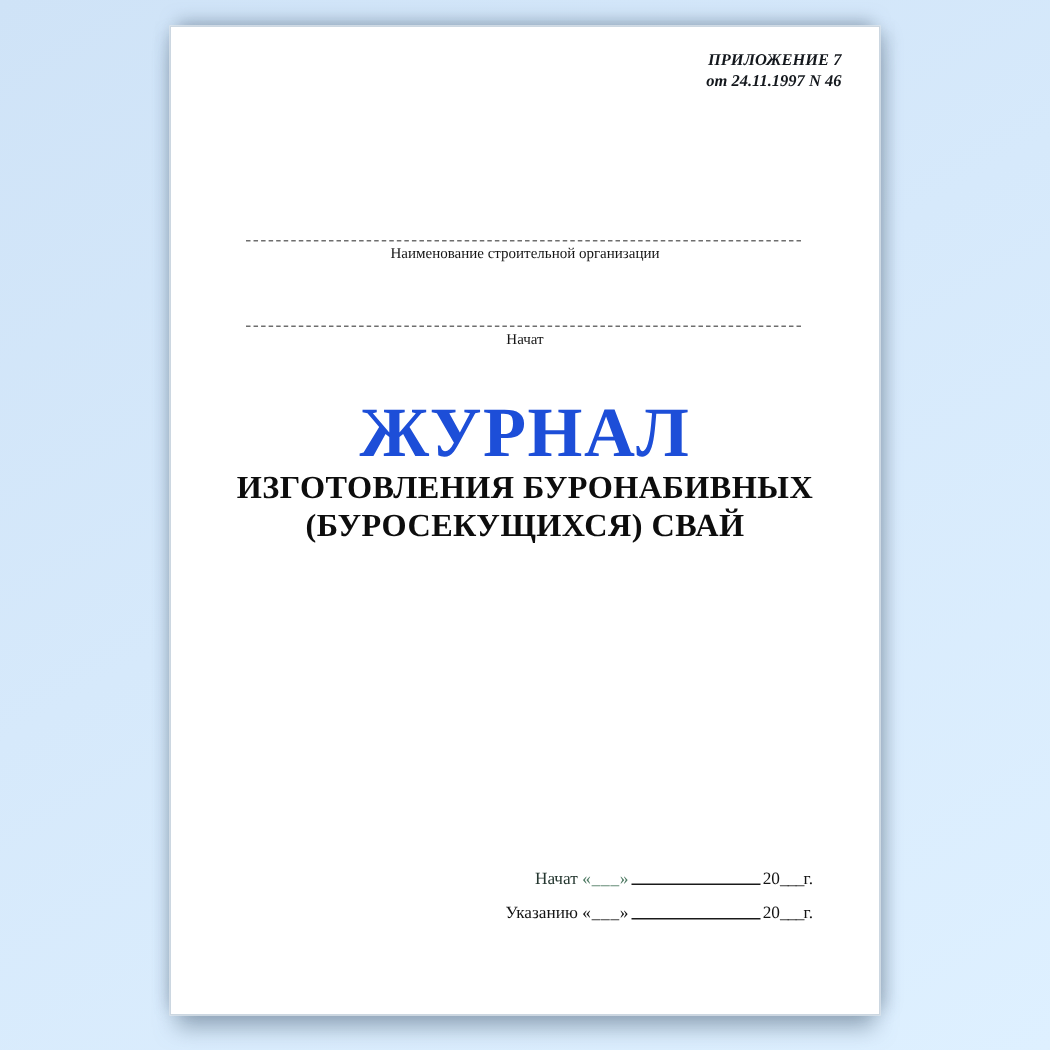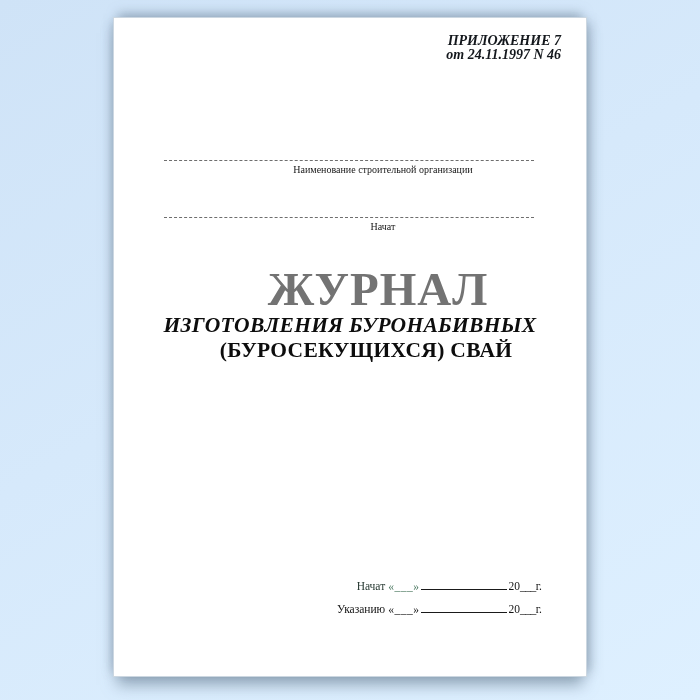--- a/index.html
+++ b/index.html
@@ -18,47 +18,46 @@
     box-sizing:border-box;
     box-shadow:
       0 -9px 10px -5px rgba(118,138,158,0.55),
       -7px 0 9px -5px rgba(118,138,158,0.40),
       9px 0 10px -5px rgba(118,138,158,0.45),
       0 12px 14px -4px rgba(100,122,144,0.60);
   }
   .appendix{
     position:absolute;top:16px;right:25px;
     text-align:right;font-style:italic;font-weight:700;
-    font-size:14px;line-height:13.5px;color:#14181d;
+    font-size:11px;line-height:13.5px;color:#14181d;
   }
   .rule{
     position:absolute;left:50px;width:370px;height:0;
     border-top:1.4px dashed #6e6e6e;
   }
   .rule-org{top:142px;}
   .rule-obj{top:199px;}
   .rule-caption{
     position:absolute;left:0;width:100%;text-align:center;
-    font-size:10px;line-height:12px;color:#161616;margin-left:33px;
+    font-size:10px;line-height:12px;color:#161616;
   }
   .cap-org{top:146px;}
   .cap-obj{top:203px;}
   .journal-title{
     position:absolute;top:246px;left:0;width:100%;text-align:center;
-    font-size:47px;line-height:50px;font-weight:700;color:#737373;
+    font-size:47px;line-height:50px;font-weight:700;color:#1d4ed8;
     letter-spacing:1px;
-    margin-left:28px;
   }
   .journal-subtitle{
     position:absolute;left:0;width:100%;text-align:center;
     font-size:21.5px;line-height:24px;font-weight:700;color:#0d0d0d;
     letter-spacing:0.3px;
   }
-  .sub1{top:295px;font-style:italic;}
-  .sub2{top:320px;padding-left:16px;}
+  .sub1{top:295px;}
+  .sub2{top:320px;}
   .dates{
     position:absolute;right:44px;top:560px;
     font-size:11.5px;font-weight:400;color:#141414;
   }
   .date-row{
     display:flex;align-items:flex-end;margin-bottom:9px;white-space:nowrap;
   }
   .date-label{
     display:inline-block;width:50px;text-align:right;margin-right:3px;
   }

